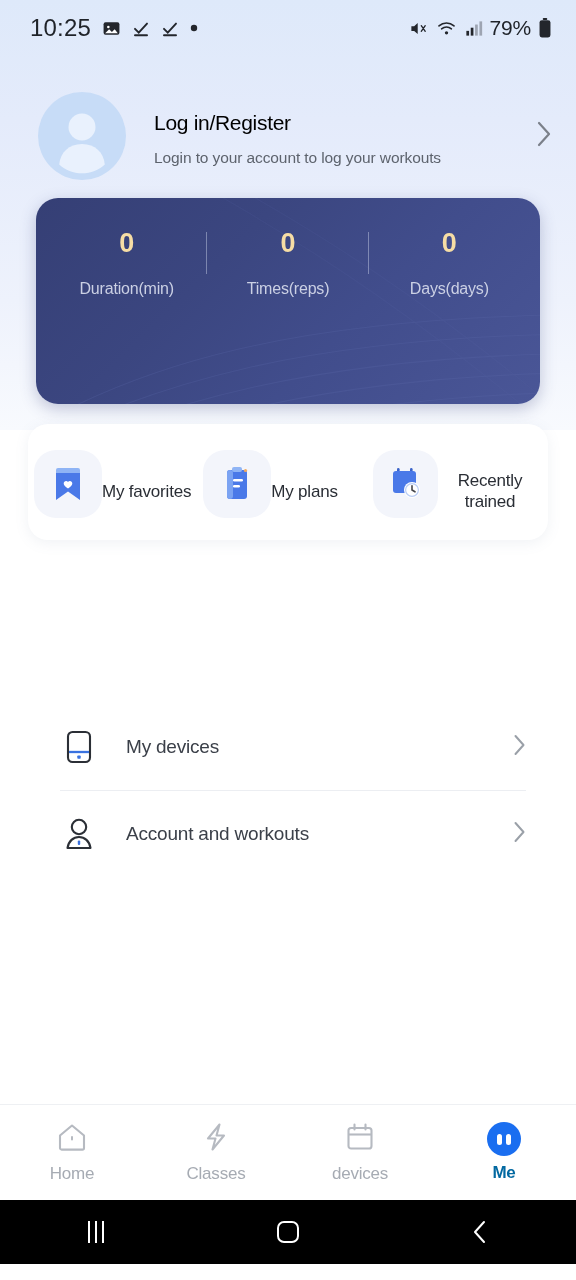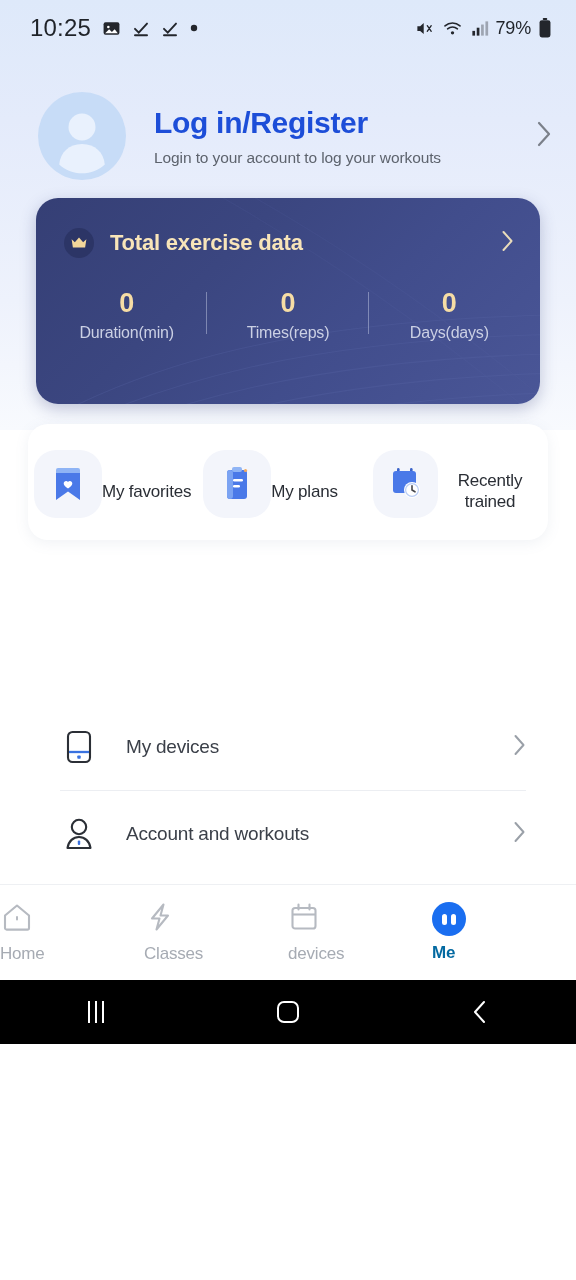--- a/index.html
+++ b/index.html
@@ -19,51 +19,51 @@
     background:
       linear-gradient(180deg, rgba(222,233,250,1) 0px, rgba(228,235,251,1) 120px, rgba(238,242,252,1) 300px, rgba(248,250,254,1) 430px, rgba(252,253,255,1) 520px, #ffffff 620px),
       linear-gradient(100deg, #dde8fa 0%, #e3e7fa 45%, #e9e4f8 75%, #eae3f7 100%);
     background-blend-mode: normal, multiply;
   }
   .page-bg::after {
     content:""; position:absolute; left:0; right:0; top:430px; bottom:0;
     background:#ffffff;
   }
 
-  .screen { position: relative; width: 576px; height: 1044px; }
+  .screen { position: relative; width: 576px; height: 1264px; }
 
   
   .status-bar {
     position: relative; height: 56px;
     display: flex; align-items: center; justify-content: space-between;
     padding: 0 24px 0 30px;
     color: #23262c;
   }
   .sb-left { display: flex; align-items: center; gap: 11px; }
   .sb-time { font-size: 24px; font-weight: 400; letter-spacing: 0.2px; color:#1f2329; }
   .sb-right { display: flex; align-items: center; gap: 7px; }
-  .sb-pct { font-size: 18px; color:#1f2329; letter-spacing: -0.2px;}
+  .sb-pct { font-size: 21px; color:#1f2329; letter-spacing: -0.2px;}
   .ico { display:inline-flex; align-items:center; justify-content:center; }
 
   
   .profile {
     position: relative;
     display: flex; align-items: center;
     padding: 44px 24px 0 38px;
     height: 116px;
   }
   .avatar {
     width: 88px; height: 88px; border-radius: 50%;
     background: #c7dcf7;
     display: flex; align-items: flex-end; justify-content: center;
     overflow: hidden; flex: 0 0 88px;
   }
   .profile-text { margin-left: 28px; flex: 1; }
   .profile-title {
-    font-size: 30px; font-weight: 700; color: #1d4ed8; letter-spacing: -0.3px;
+    font-size: 21px; font-weight: 400; color: #000000; letter-spacing: -0.3px;
     line-height: 36px;
   }
   .profile-sub {
     font-size: 15.5px; color: #5d636d; margin-top: 8px; letter-spacing: -0.1px;
   }
   .chev-lg { color:#7b808a; }
 
   
   .total-card {
     position: relative;
@@ -93,21 +93,21 @@
   .card-chev { margin-left:auto; color:#e9dcbb; }
   .stats {
     position: relative; display: flex; align-items: stretch;
     margin-top: 28px; padding: 0 10px;
   }
   .stat { flex: 1; text-align: center; position: relative; }
   .stat-val {
     font-size: 27px; font-weight: 700; color: #f6dda5; line-height: 34px;
   }
   .stat-lbl {
-    font-size: 16px; color: #cbd0e4; margin-top: 4px; letter-spacing: -0.2px;
+    font-size: 16px; color: #cbd0e4; margin-top: 20px; letter-spacing: -0.2px;
   }
   .divider-v {
     position: absolute; top: 6px; width: 1px; height: 42px;
     background: rgba(206,213,236,0.45);
   }
 
   
   .quick-card {
     position: relative;
     margin: 20px 28px 0 28px;
@@ -164,21 +164,21 @@
   .mrow-ico { width: 42px; display:flex; justify-content:center; margin-left: 8px; }
   .mrow-lbl { font-size: 19px; color: #3b4049; margin-left: 26px; letter-spacing:-0.2px; }
   .mrow-chev { margin-left:auto; color:#9aa0a8; }
 
   
   .bottom-nav {
     position: absolute; left:0; right:0; bottom: 64px; height: 96px;
     background:#fff; border-top: 1px solid #eef0f3;
     display:flex; align-items:center;
   }
-  .nav-item { flex:1; display:flex; flex-direction:column; align-items:flex-start; gap:7px; }
+  .nav-item { flex:1; display:flex; flex-direction:column; align-items:center; gap:7px; }
   .nav-lbl { font-size: 17px; color:#a6abb3; letter-spacing:-0.2px; }
   .nav-item.active .nav-lbl { color:#0369a1; font-weight:700; }
   .me-dot {
     width: 34px; height: 34px; border-radius:50%;
     background:#1a6ef0; display:flex; align-items:center; justify-content:center; gap:4px;
   }
   .me-eye { width:5px; height:11px; border-radius:3px; background:#fff; }
 
   
   .android-nav {
@@ -280,33 +280,20 @@
         <path d="M-40 236 C 90 150, 250 110, 520 108"></path>
         <path d="M-40 250 C 100 168, 260 128, 520 126"></path>
         <path d="M-40 264 C 110 186, 270 146, 520 144"></path>
         <path d="M-40 278 C 120 204, 280 164, 520 162"></path>
         <path d="M-40 292 C 130 222, 290 182, 520 180"></path>
         <path d="M-40 306 C 140 240, 300 200, 520 198"></path>
         <path d="M120 -30 C 250 40, 370 120, 520 250" opacity=".5"></path>
         <path d="M150 -30 C 280 40, 400 120, 545 250" opacity=".5"></path>
       </g>
     </svg>
-    <div class="card-head">
-      <span class="crown-badge">
-        <svg width="18" height="14" viewBox="0 0 20 15">
-            <path d="M1.8 3.2l3.6 3.4L10 1.3l4.6 5.3 3.6-3.4-1.4 9.4H3.2z" fill="#f3d79a"></path>
-          </svg>
-      </span>
-      <span class="card-title">Total exercise data</span>
-      <span class="card-chev">
-        <svg width="13" height="22" viewBox="0 0 13 22">
-            <path d="M2.5 2l8 9-8 9" stroke="currentColor" stroke-width="2" fill="none" stroke-linecap="round" stroke-linejoin="round"></path>
-          </svg>
-      </span>
-    </div>
     <div class="stats">
       <div class="stat">
         <div class="stat-val">0</div>
         <div class="stat-lbl">Duration(min)</div>
         <div class="divider-v" style="right:0"></div>
       </div>
       <div class="stat">
         <div class="stat-val">0</div>
         <div class="stat-lbl">Times(reps)</div>
         <div class="divider-v" style="right:0"></div>

